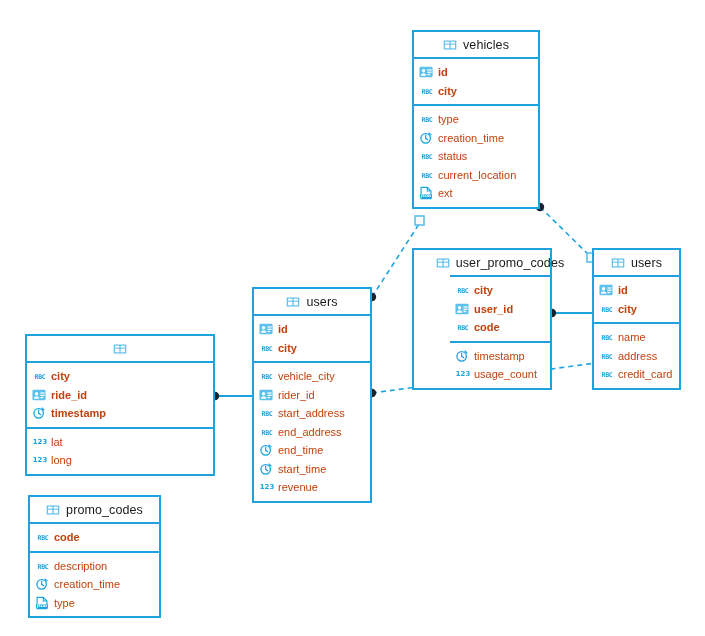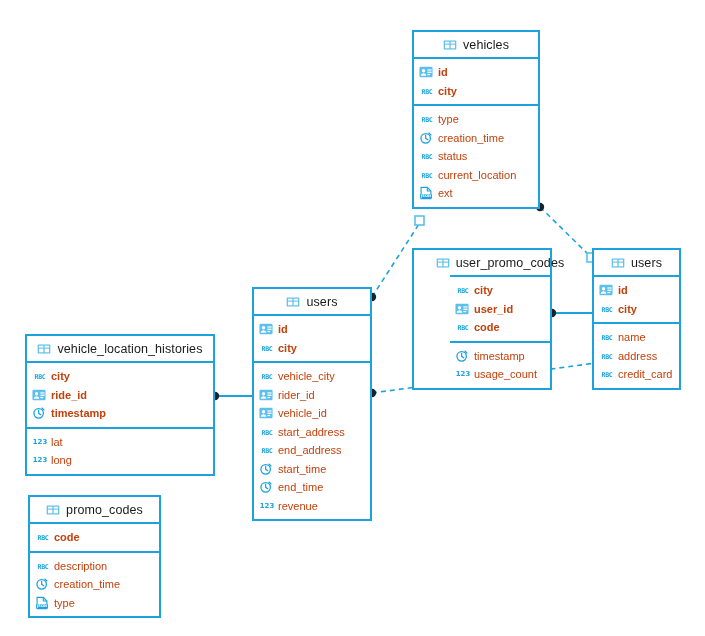--- a/index.html
+++ b/index.html
@@ -351,33 +351,20 @@
       <path d="M2.0 12.2c0.5-1.9 1.8-2.8 3.2-2.8s2.7 0.9 3.2 2.8z" fill="#ffffff"></path>
       <rect x="9.6" y="5.0" width="4.8" height="1.4" fill="#ffffff"></rect>
       <rect x="9.6" y="7.6" width="4.8" height="1.4" fill="#ffffff"></rect>
       <rect x="9.6" y="10.2" width="3.2" height="1.4" fill="#ffffff"></rect>
     </svg>
           </span>
           <span class="field-name">rider_id</span>
         </div>
         <div class="field-row">
           <span class="ico">
-            <svg width="14" height="14" viewBox="0 0 16 16">
-      <rect x="0.5" y="2" width="15" height="12" rx="1.4" fill="#5BC0EB"></rect>
-      <circle cx="5.2" cy="6.6" r="1.9" fill="#ffffff"></circle>
-      <path d="M2.0 12.2c0.5-1.9 1.8-2.8 3.2-2.8s2.7 0.9 3.2 2.8z" fill="#ffffff"></path>
-      <rect x="9.6" y="5.0" width="4.8" height="1.4" fill="#ffffff"></rect>
-      <rect x="9.6" y="7.6" width="4.8" height="1.4" fill="#ffffff"></rect>
-      <rect x="9.6" y="10.2" width="3.2" height="1.4" fill="#ffffff"></rect>
-    </svg>
-          </span>
-          <span class="field-name">vehicle_id</span>
-        </div>
-        <div class="field-row">
-          <span class="ico">
             <svg width="16" height="14" viewBox="0 0 20 14">
       <text x="10" y="10.5" text-anchor="middle" font-family="DejaVu Sans Mono, monospace" font-size="8.2" font-weight="bold" fill="#1CA3DE" letter-spacing="-0.3">RBC</text>
     </svg>
           </span>
           <span class="field-name">start_address</span>
         </div>
         <div class="field-row">
           <span class="ico">
             <svg width="16" height="14" viewBox="0 0 20 14">
       <text x="10" y="10.5" text-anchor="middle" font-family="DejaVu Sans Mono, monospace" font-size="8.2" font-weight="bold" fill="#1CA3DE" letter-spacing="-0.3">RBC</text>
@@ -386,31 +373,31 @@
           <span class="field-name">end_address</span>
         </div>
         <div class="field-row">
           <span class="ico">
             <svg width="14" height="14" viewBox="0 0 16 16">
       <circle cx="7.6" cy="8.4" r="5.4" fill="#ffffff" stroke="#1CA3DE" stroke-width="1.5"></circle>
       <path d="M7.6 4.9V8.4l2.5 1.6" stroke="#1CA3DE" stroke-width="1.4" fill="none" stroke-linecap="round"></path>
       <path d="M11.3 2.4l2.4 2.1" stroke="#1CA3DE" stroke-width="1.5" stroke-linecap="round"></path>
     </svg>
           </span>
-          <span class="field-name">start_time</span>
+          <span class="field-name">end_time</span>
         </div>
         <div class="field-row">
           <span class="ico">
             <svg width="14" height="14" viewBox="0 0 16 16">
       <circle cx="7.6" cy="8.4" r="5.4" fill="#ffffff" stroke="#1CA3DE" stroke-width="1.5"></circle>
       <path d="M7.6 4.9V8.4l2.5 1.6" stroke="#1CA3DE" stroke-width="1.4" fill="none" stroke-linecap="round"></path>
       <path d="M11.3 2.4l2.4 2.1" stroke="#1CA3DE" stroke-width="1.5" stroke-linecap="round"></path>
     </svg>
           </span>
-          <span class="field-name">end_time</span>
+          <span class="field-name">start_time</span>
         </div>
         <div class="field-row">
           <span class="ico">
             <svg width="16" height="14" viewBox="0 0 20 14">
       <text x="10" y="10" text-anchor="middle" font-family="DejaVu Sans, sans-serif" font-size="8.6" font-weight="bold" fill="#1CA3DE">123</text>
     </svg>
           </span>
           <span class="field-name">revenue</span>
         </div>
       </div>
@@ -419,21 +406,20 @@
       <div class="tbl-header">
         <span class="ico">
           <svg width="14" height="14" viewBox="0 0 16 16">
       <rect x="0.8" y="2.8" width="14.4" height="10.4" rx="1" fill="#5BC0EB"></rect>
       <rect x="2.2" y="4.2" width="5.1" height="2.2" fill="#ffffff"></rect>
       <rect x="8.7" y="4.2" width="5.1" height="2.2" fill="#ffffff"></rect>
       <rect x="2.2" y="7.6" width="5.1" height="4.2" fill="#ffffff"></rect>
       <rect x="8.7" y="7.6" width="5.1" height="4.2" fill="#ffffff"></rect>
     </svg>
         </span>
-        <span class="tbl-title">vehicle_location_histories</span>
       </div>
       <div class="field-group pk">
         <div class="field-row key">
           <span class="ico">
             <svg width="16" height="14" viewBox="0 0 20 14">
       <text x="10" y="10.5" text-anchor="middle" font-family="DejaVu Sans Mono, monospace" font-size="8.2" font-weight="bold" fill="#1CA3DE" letter-spacing="-0.3">RBC</text>
     </svg>
           </span>
           <span class="field-name">city</span>
         </div>

